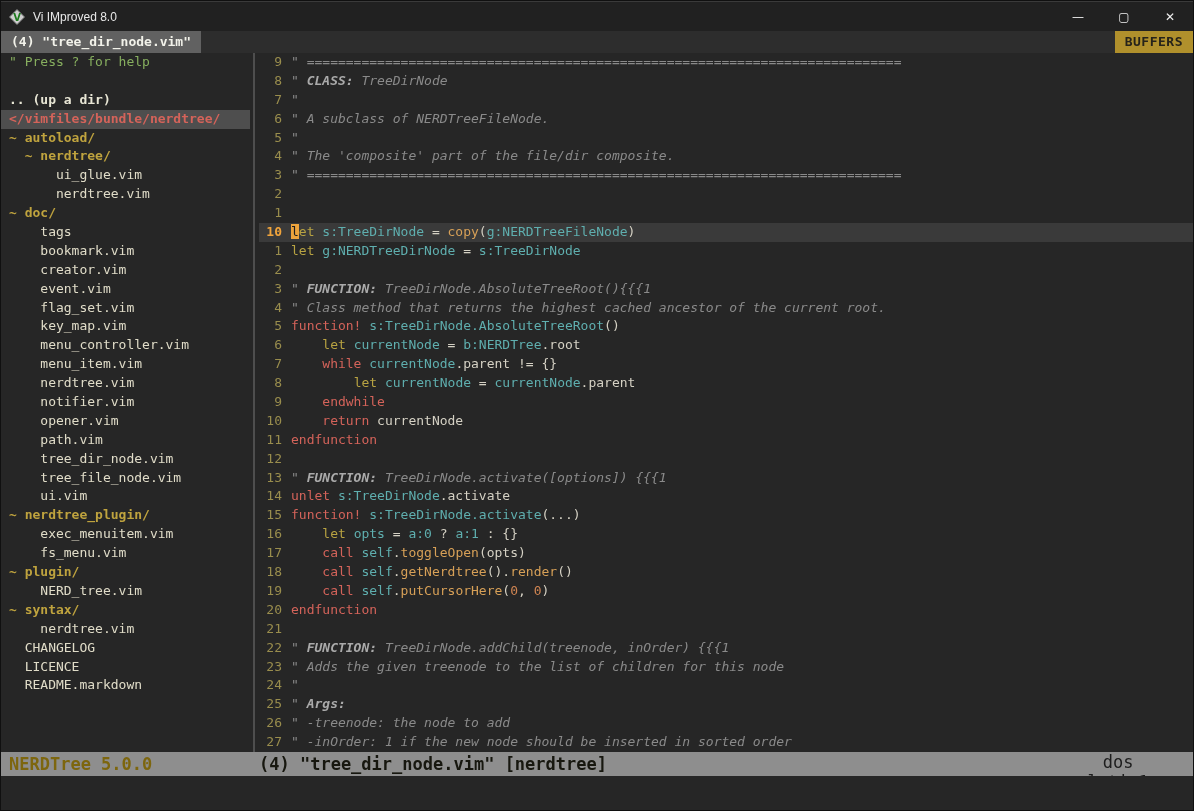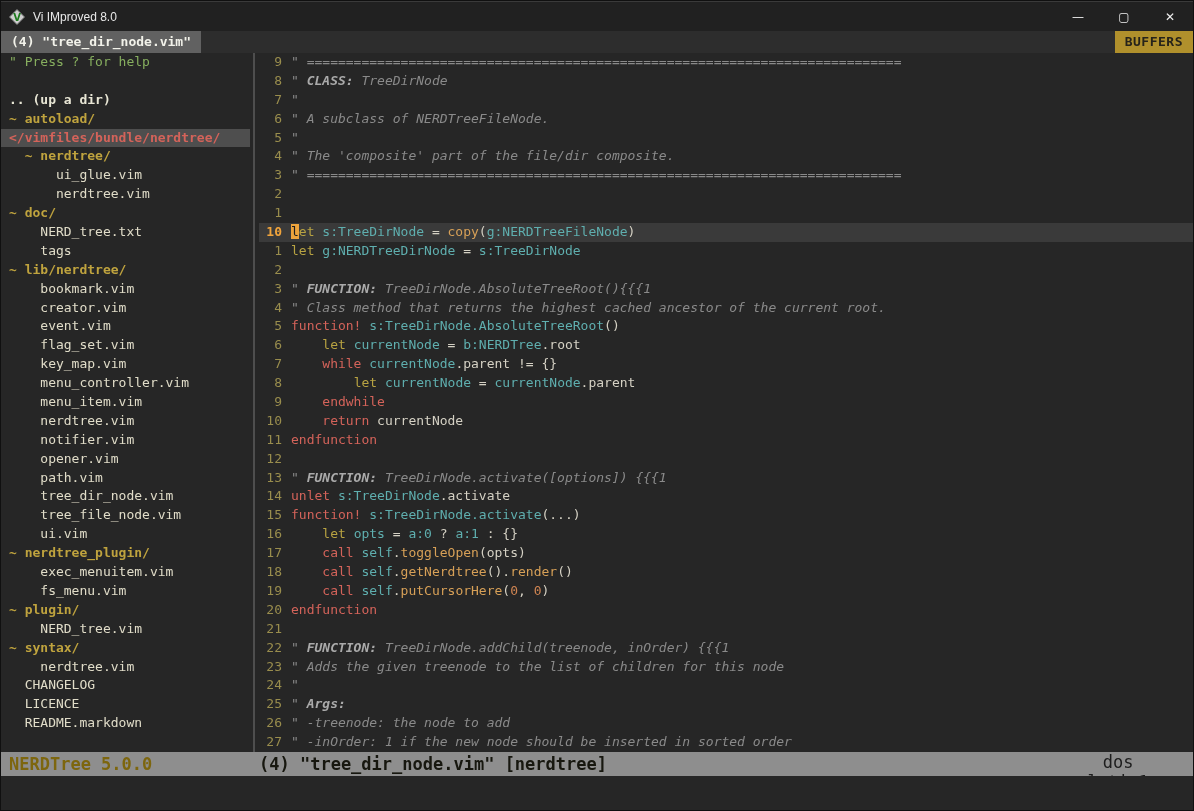--- a/index.html
+++ b/index.html
@@ -123,29 +123,27 @@
     <div class="tab">(4) "tree_dir_node.vim"</div>
     <div class="tab-fill"></div>
     <div class="buffers">BUFFERS</div>
   </div>
 
   <div class="main">
     <div class="nerdtree">
         <div class="tree-row help">" Press ? for help</div>
         <div class="tree-row file"></div>
         <div class="tree-row updir">.. (up a dir)</div>
+        <div class="tree-row root hl">&lt;/vimfiles/bundle/nerdtree/</div>
         <div class="tree-row dir">~ autoload/</div>
-        <div class="tree-row root hl">&lt;/vimfiles/bundle/nerdtree/</div>
         <div class="tree-row dir">  ~ nerdtree/</div>
         <div class="tree-row file">      ui_glue.vim</div>
         <div class="tree-row file">      nerdtree.vim</div>
         <div class="tree-row dir">~ doc/</div>
-        <div class="tree-row file">    NERD_tree.txt</div>
         <div class="tree-row file">    tags</div>
-        <div class="tree-row dir">~ lib/nerdtree/</div>
         <div class="tree-row file">    bookmark.vim</div>
         <div class="tree-row file">    creator.vim</div>
         <div class="tree-row file">    event.vim</div>
         <div class="tree-row file">    flag_set.vim</div>
         <div class="tree-row file">    key_map.vim</div>
         <div class="tree-row file">    menu_controller.vim</div>
         <div class="tree-row file">    menu_item.vim</div>
         <div class="tree-row file">    nerdtree.vim</div>
         <div class="tree-row file">    notifier.vim</div>
         <div class="tree-row file">    opener.vim</div>

